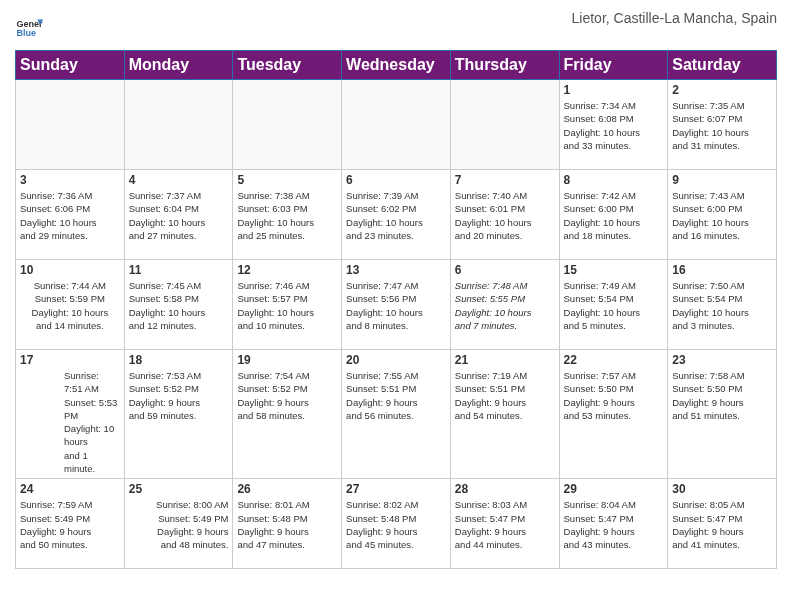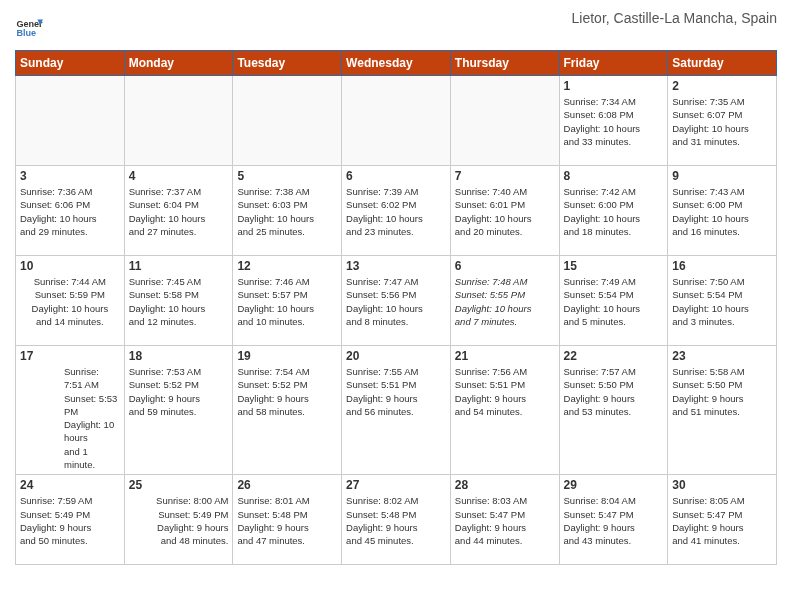--- a/index.html
+++ b/index.html
@@ -37,23 +37,23 @@
     .location {
       font-size: 14px;
       color: #555;
     }
     .calendar {
       width: 100%;
       border-collapse: collapse;
       border: 1px solid #ccc;
     }
     .calendar th {
-      background-color: #c2410c;
+      background-color: #701a75;
       color: #fff;
-      font-size: 12px;
+      font-size: 16px;
       font-weight: bold;
       padding: 5px 4px;
       text-align: left;
       border: 1px solid #2d6aaa;
     }
     .calendar td {
       width: 14.28%;
       vertical-align: top;
       border: 1px solid #ccc;
       padding: 3px 4px;
@@ -254,35 +254,35 @@
         </td>
         <td>
           <span class="day-num">20</span>
           <div class="day-detail" style="white-space: pre-line;">Sunrise: 7:55 AM
 Sunset: 5:51 PM
 Daylight: 9 hours
 and 56 minutes.</div>
         </td>
         <td>
           <span class="day-num">21</span>
-          <div class="day-detail" style="white-space: pre-line;">Sunrise: 7:56 AM
+          <div class="day-detail" style="white-space: pre-line;">Sunrise: 7:19 AM
 Sunset: 5:51 PM
 Daylight: 9 hours
 and 54 minutes.</div>
         </td>
         <td>
           <span class="day-num">22</span>
           <div class="day-detail" style="white-space: pre-line;">Sunrise: 7:57 AM
 Sunset: 5:50 PM
 Daylight: 9 hours
 and 53 minutes.</div>
         </td>
         <td>
           <span class="day-num">23</span>
-          <div class="day-detail" style="white-space: pre-line;">Sunrise: 5:58 AM
+          <div class="day-detail" style="white-space: pre-line;">Sunrise: 7:58 AM
 Sunset: 5:50 PM
 Daylight: 9 hours
 and 51 minutes.</div>
         </td>
       </tr>
       <tr>
         <td>
           <span class="day-num">24</span>
           <div class="day-detail" style="white-space: pre-line;">Sunrise: 7:59 AM
 Sunset: 5:49 PM

